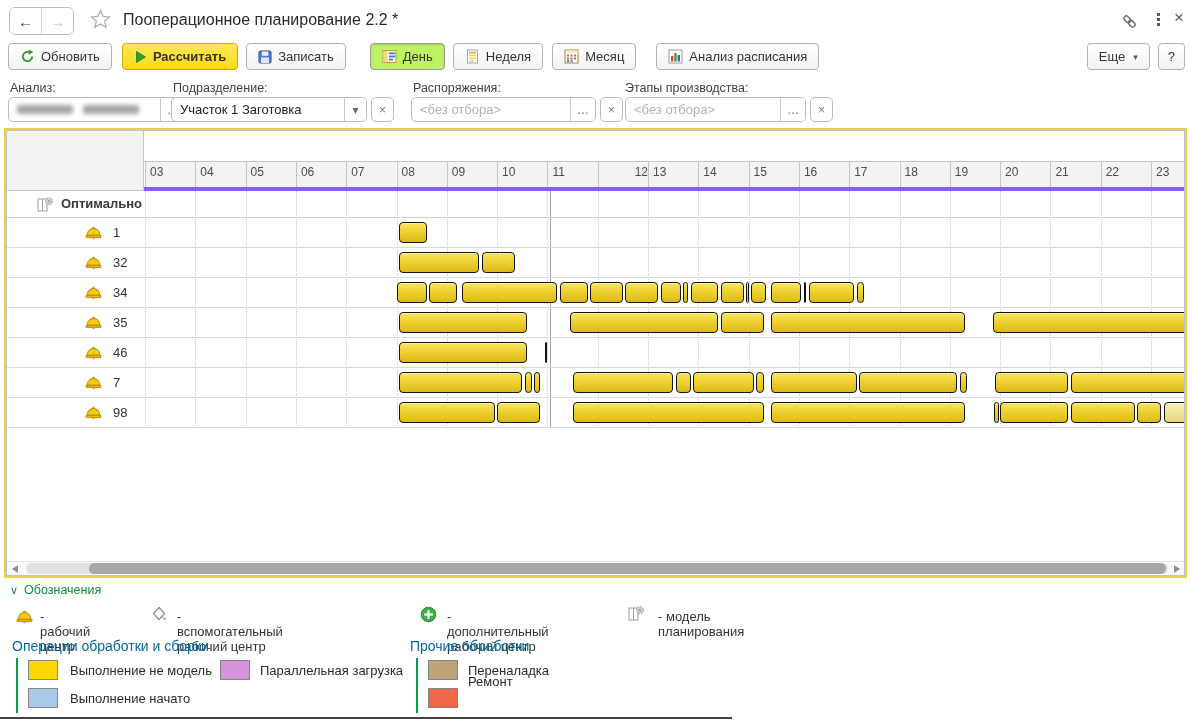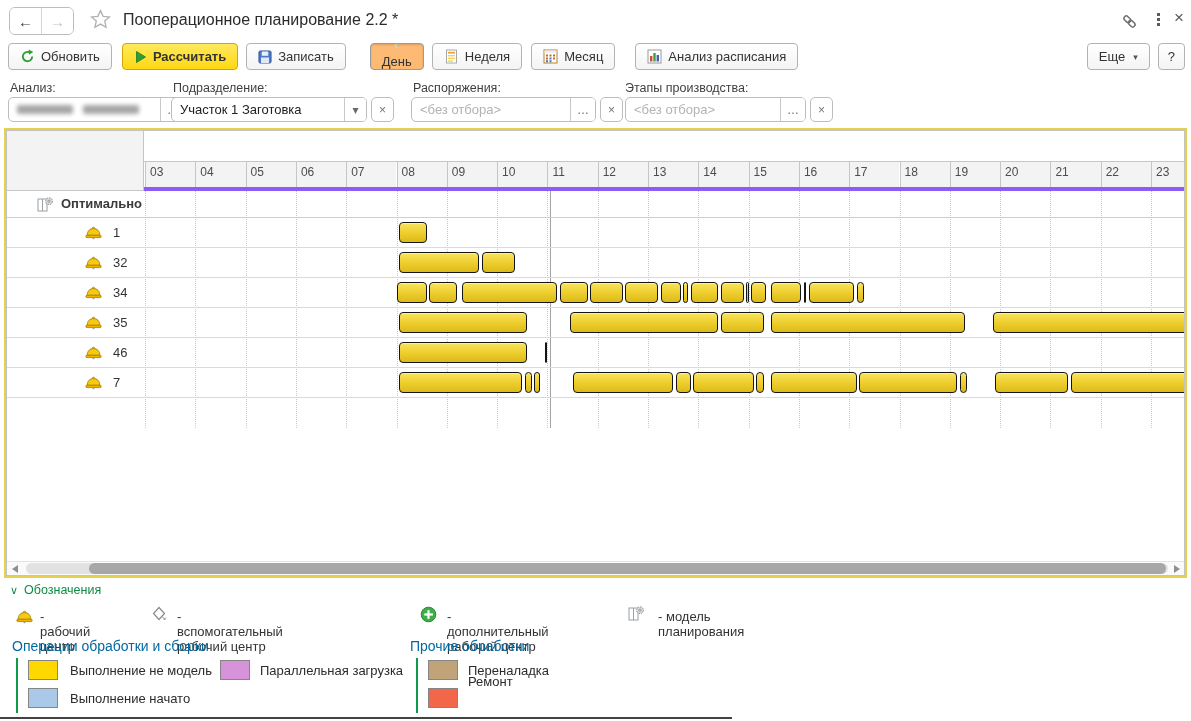--- a/index.html
+++ b/index.html
@@ -13,21 +13,21 @@
   .star{position:absolute;left:90px;top:9px;}
   .wtitle{position:absolute;left:123px;top:11px;font-size:16px;color:#2b2b2b;}
   .tico{position:absolute;top:12px;}
   .kebab{position:absolute;left:1157px;top:13px;width:4px;}
   .kebab i{display:block;width:3px;height:3px;background:#5a5a5a;margin-bottom:2px;}
   .closex{position:absolute;left:1174px;top:8px;font-size:17px;color:#5a5a5a;}
   
   .tbar{position:absolute;left:0;top:43px;width:1191px;height:30px;display:flex;align-items:flex-start;padding-left:8px;box-sizing:border-box;}
   .btn{height:27px;box-sizing:border-box;border:1px solid #b3b3b3;border-radius:4px;background:linear-gradient(#ffffff,#f4f4f4);
        display:inline-flex;align-items:center;gap:6px;padding:0 11px;font-size:13px;color:#333;white-space:nowrap;}
-  .btn.pressed{background:#fdba74;border-color:#9b9b9b;box-shadow:inset 0 1px 2px rgba(0,0,0,.15);flex-direction:column;}
+  .btn.pressed{background:#bef264;border-color:#9b9b9b;box-shadow:inset 0 1px 2px rgba(0,0,0,.15);}
   .btn.calc{background:linear-gradient(#ffe95c,#ffd814);border-color:#cfa900;font-weight:bold;}
   .mleft10{margin-left:10px}.mleft8{margin-left:8px}.mleft24{margin-left:24px}.mleft9{margin-left:9px}.mleft20{margin-left:20px}
   .more{margin-left:auto;}
   .help{margin-left:8px;margin-right:6px;padding:0 9px;}
   .caret{font-size:9px;color:#555;margin-left:2px;}
   
   .flabel{position:absolute;top:81px;font-size:12.5px;color:#3f3f3f;}
   .fgrp{position:absolute;top:97px;height:25px;display:flex;border:1px solid #bdbdbd;border-radius:5px;background:#fff;box-sizing:border-box;overflow:hidden;}
   .fval{display:flex;align-items:center;padding:0 8px;font-size:13px;color:#222;box-sizing:border-box;}
   .fph{color:#b3b3b3;}
@@ -217,21 +217,21 @@
   <div class="gh-hours" id="gh-hours">
       <div class="hcell" style="left: 1px; width: 50.3px;">03</div>
       <div class="hcell" style="left: 51.3px; width: 50.3px;">04</div>
       <div class="hcell" style="left: 101.6px; width: 50.3px;">05</div>
       <div class="hcell" style="left: 151.9px; width: 50.3px;">06</div>
       <div class="hcell" style="left: 202.2px; width: 50.3px;">07</div>
       <div class="hcell" style="left: 252.5px; width: 50.3px;">08</div>
       <div class="hcell" style="left: 302.8px; width: 50.3px;">09</div>
       <div class="hcell" style="left: 353.1px; width: 50.3px;">10</div>
       <div class="hcell" style="left: 403.4px; width: 50.3px;">11</div>
-      <div class="hcell" style="left: 453.7px; width: 50.3px;">12</div>
+      <div class="hcell" style="left: 453.7px; width: 50.3px; text-align: right;">12</div>
       <div class="hcell" style="left: 504px; width: 50.3px;">13</div>
       <div class="hcell" style="left: 554.3px; width: 50.3px;">14</div>
       <div class="hcell" style="left: 604.6px; width: 50.3px;">15</div>
       <div class="hcell" style="left: 654.9px; width: 50.3px;">16</div>
       <div class="hcell" style="left: 705.2px; width: 50.3px;">17</div>
       <div class="hcell" style="left: 755.5px; width: 50.3px;">18</div>
       <div class="hcell" style="left: 805.8px; width: 50.3px;">19</div>
       <div class="hcell" style="left: 856.1px; width: 50.3px;">20</div>
       <div class="hcell" style="left: 906.4px; width: 50.3px;">21</div>
       <div class="hcell" style="left: 956.7px; width: 50.3px;">22</div>
@@ -358,20 +358,38 @@
           <div class="bar" style="left: 565.55px; width: 100.6px;"></div>
           <div class="bar" style="left: 668.665px; width: 15.09px;"></div>
           <div class="bar" style="left: 686.27px; width: 60.36px;"></div>
           <div class="bar" style="left: 749.145px; width: 7.545px;"></div>
           <div class="bar" style="left: 764.235px; width: 85.51px;"></div>
           <div class="bar" style="left: 852.26px; width: 98.085px;"></div>
           <div class="bar" style="left: 952.86px; width: 7.545px;"></div>
           <div class="bar" style="left: 988.07px; width: 72.935px;"></div>
           <div class="bar" style="left: 1063.52px; width: 120.72px;"></div>
         </div>
+        <div class="grow">
+  <svg class="icon" width="17" height="14" viewBox="0 0 17 14">
+    <rect x="7.3" y="1.2" width="2.4" height="2" rx="0.9" fill="#f6ca0f" stroke="#a87f00" stroke-width="0.7"></rect>
+    <path d="M2.2 9.4 C2.2 4.8 5 2.6 8.5 2.6 C12 2.6 14.8 4.8 14.8 9.4 Z" fill="#f6ca0f" stroke="#a87f00" stroke-width="0.9"></path>
+    <rect x="0.8" y="9.2" width="15.4" height="2.4" rx="1.2" fill="#f0b400" stroke="#a87f00" stroke-width="0.8"></rect>
+    <rect x="7.6" y="11.9" width="1.8" height="1.3" fill="#9a9a9a"></rect>
+  </svg>
+<span class="rlab">98</span>
+          <div class="bar" style="left: 392.015px; width: 95.57px;"></div>
+          <div class="bar" style="left: 490.1px; width: 42.755px;"></div>
+          <div class="bar" style="left: 565.55px; width: 191.14px;"></div>
+          <div class="bar" style="left: 764.235px; width: 193.655px;"></div>
+          <div class="bar" style="left: 987.064px; width: 5.03px;"></div>
+          <div class="bar" style="left: 993.1px; width: 67.905px;"></div>
+          <div class="bar" style="left: 1063.52px; width: 64.384px;"></div>
+          <div class="bar" style="left: 1129.92px; width: 24.144px;"></div>
+          <div class="bar light" style="left: 1156.57px; width: 27.665px;"></div>
+        </div>
       </div>
   </div>
   <div class="gsb">
     <div class="sb-track"></div>
     <div class="sb-thumb"></div>
     <div class="sb-arrow sb-left"></div>
     <div class="sb-arrow sb-right"></div>
   </div>
 </div>
 

